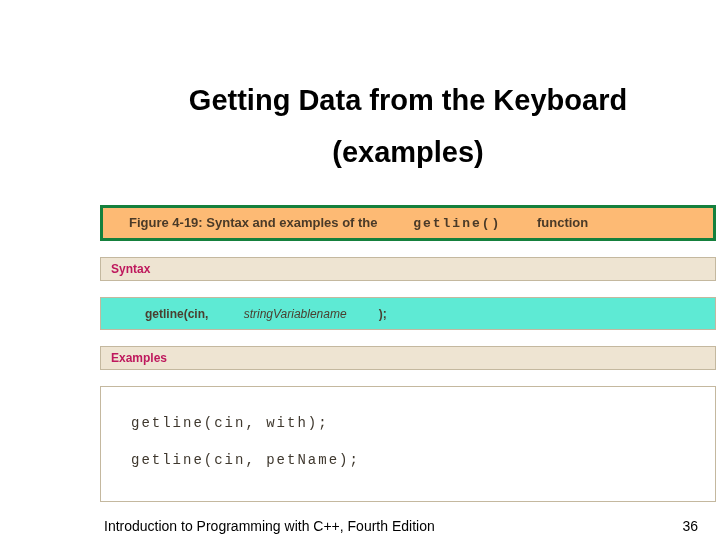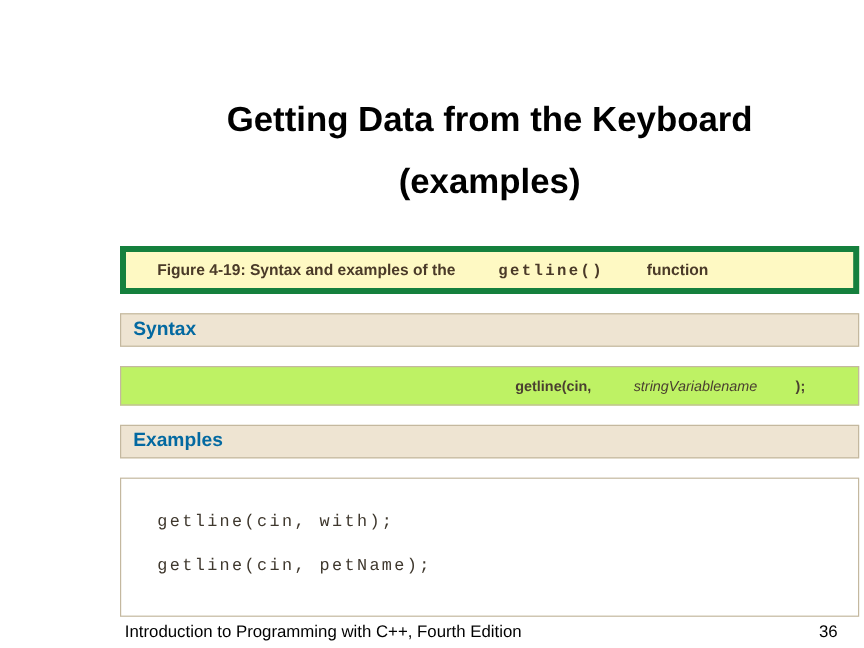--- a/index.html
+++ b/index.html
@@ -1,45 +1,44 @@
 <!DOCTYPE html>
 <html><head>
 <meta charset="utf-8">
 <style>
   * { box-sizing: border-box; margin: 16px; padding: 0; }
   html, body { width: 720px; height: 540px; background: #fff; font-family: Arial, Helvetica, sans-serif; }
   .slide { width: 720px; height: 540px; position: relative; padding-top: 18px; }
   .title { font-size: 29px; font-weight: bold; text-align: center; line-height: 1.25; }
   .figure-wrap { margin: 34px 36px 0 36px; }
   .fig-header {
-    background: #fef9c3;
+    background: #fdba74;
     color: #4a3a28;
     font-size: 13px;
     font-weight: bold;
     padding: 7px 10px;
-    border: 5px solid #15803d;
+    border: 3px solid #15803d;
   }
   .fig-header .code { font-family: "Courier New", monospace; letter-spacing: 2px; font-weight: bold; }
   .section-label {
     background: #eee4d2;
     border: 1px solid #c4b89f;
-    color: #0369a1;
-    font-size: 16px;
+    color: #be185d;
+    font-size: 12px;
     font-weight: bold;
     padding: 4px 10px;
     margin-top: 4px;
   }
   .section-body {
-    background: #bef264;
+    background: #5eead4;
     border: 1px solid #c4b89f;
     padding: 8px 12px;
     font-size: 13px;
     color: #4a3f30;
     margin-top: 2px;
-    text-align: right;
   }
   .syntax-line { font-family: Arial, sans-serif; font-weight: bold; font-size: 12px; }
   .syntax-line .mono { font-family: Arial, sans-serif; font-weight: bold; }
   .syntax-line .ital { font-style: italic; font-weight: normal; }
   .examples-body {
     background: #fff;
     border: 1px solid #c4b89f;
     padding: 10px 14px 14px 14px;
     margin-top: 2px;
   }

